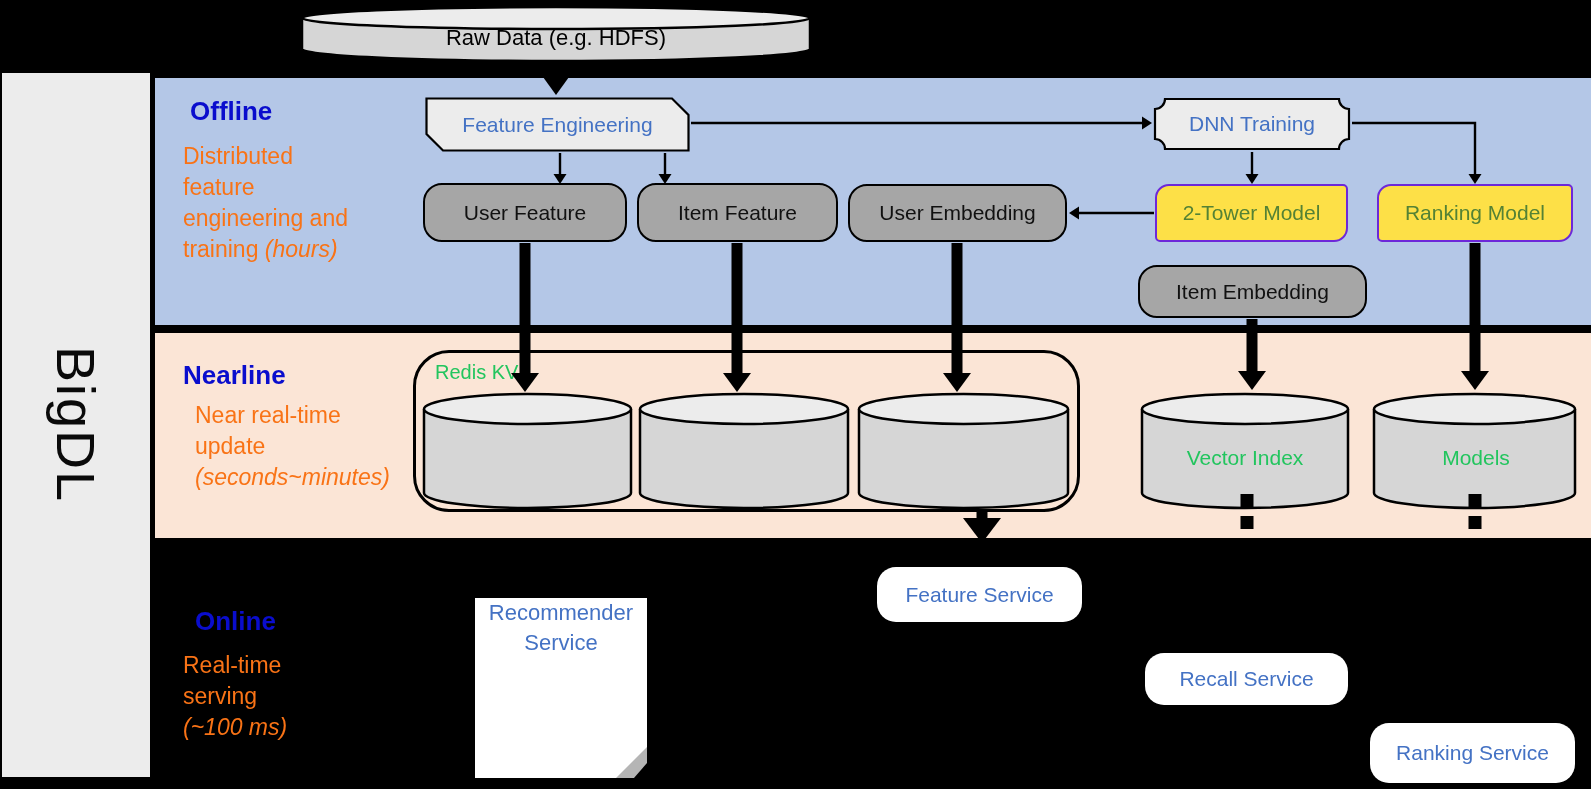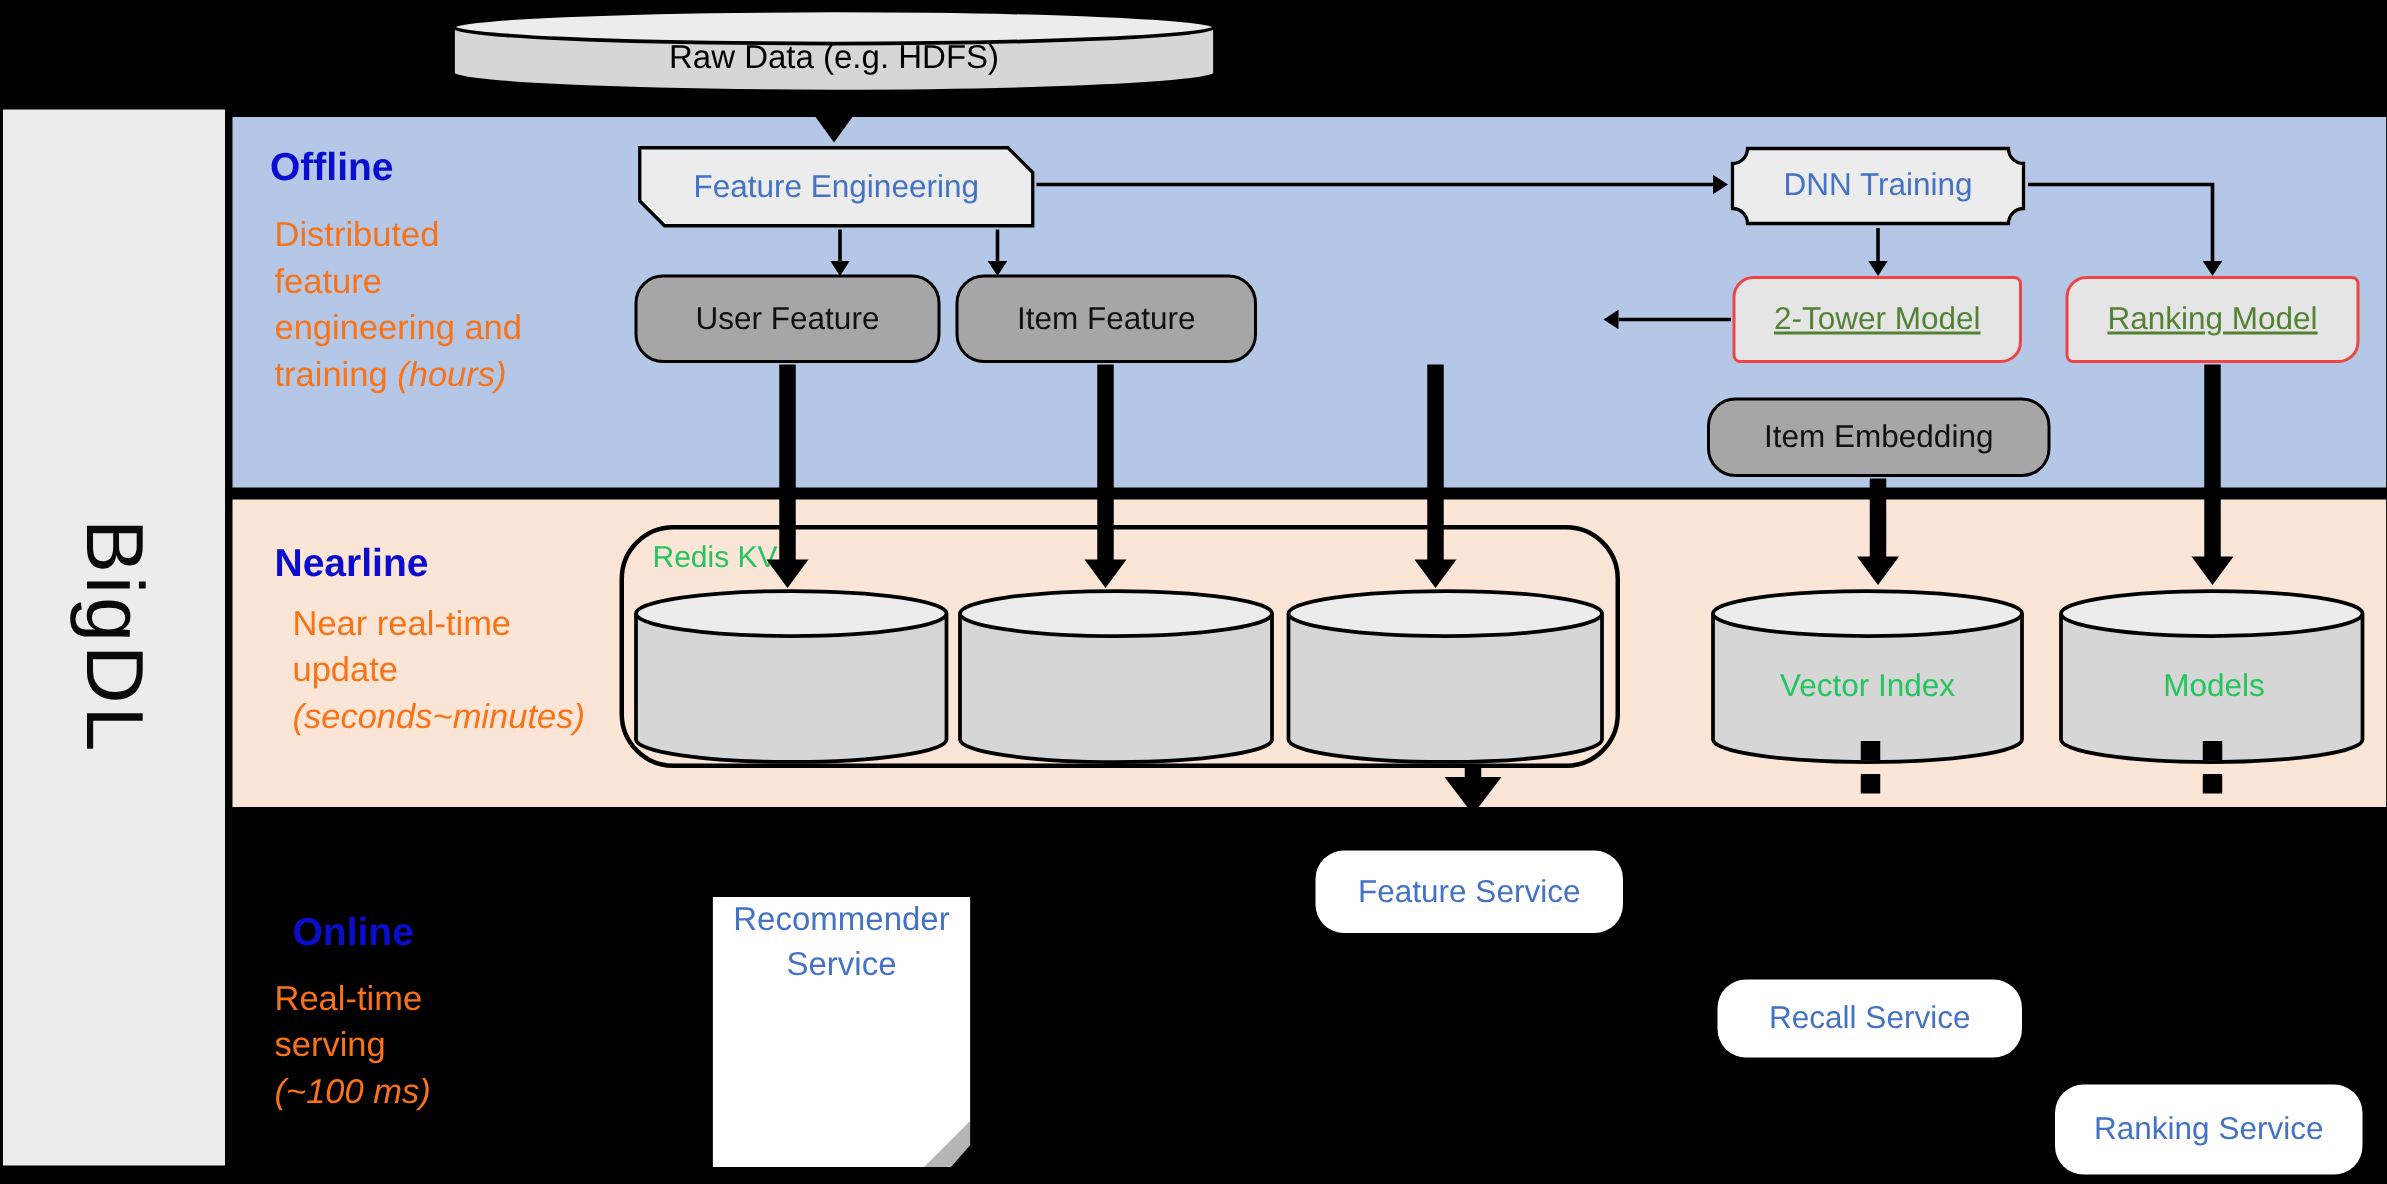--- a/index.html
+++ b/index.html
@@ -24,21 +24,21 @@
   .sec-label{font-size:26px;font-weight:bold;color:#0A0DCD;}
   .sec-desc{font-size:23px;line-height:31px;color:#f97316;}
   .time{font-style:italic;}
   .time.block{display:block;}
   
   .node{display:flex;align-items:center;justify-content:center;text-align:center;box-sizing:border-box;border-radius:19px;}
   .txt-blue{color:#4472C4;}
   .txt-green{color:#548235;}
   .txt-brown{color:#22c55e;}
   .graybox{background:#A6A6A6;border:2.5px solid #000;font-size:21px;color:#111;}
-  .roundbox{background:#e5e5e5;border:2px solid #ef4444;border-radius:14px 5px 14px 5px;font-size:21px;text-decoration:underline;}
+  .roundbox{background:#fde047;border:2px solid #6d28d9;border-radius:14px 5px 14px 5px;font-size:21px;}
   .shape-label{position:absolute;inset:0;display:flex;align-items:center;justify-content:center;font-size:21px;}
   
   .redis{border:3px solid #000;border-radius:36px;background:transparent;}
   .redis-label{font-size:20px;}
   .cyl-label{position:absolute;left:0;right:0;top:0;bottom:0;display:flex;align-items:center;justify-content:center;
     padding-top:14px;font-size:21px;}
   
   .service{background:#fff;font-size:21px;}
   .fold-small{position:absolute;right:0;bottom:0;width:0;height:0;
     border-left:10px solid transparent;border-bottom:10px solid #000;}
@@ -59,21 +59,21 @@
 
 <div class="canvas">
 
   <div class="abs sidebar">
     <span class="brand">BigDL</span>
   </div>
 
   <div class="abs band offline"></div>
   <div class="abs band nearline"></div>
 
-  <div class="abs sec-label" style="left:180px;top:96px;">Offline</div>
+  <div class="abs sec-label" style="left:190px;top:96px;">Offline</div>
   <div class="abs sec-desc" style="left:183px;top:141px;width:250px;">
     <span>Distributed<br>feature<br>engineering and<br>training</span>
     <span class="time">(hours)</span>
   </div>
 
   <div class="abs sec-label" style="left:183px;top:360px;">Nearline</div>
   <div class="abs sec-desc" style="left:195px;top:400px;width:260px;">
     <span>Near real-time<br>update</span>
     <span class="time block">(seconds~minutes)</span>
   </div>
@@ -101,20 +101,21 @@
 
   <div class="abs shape" style="left:425px;top:97px;width:265px;height:55px;">
     <svg width="265" height="55" viewBox="0 0 265 55">
       <path d="M1.5,1.5 H247 L263.5,18 V53.5 H18 L1.5,37 Z" fill="#ECECEC" stroke="#000" stroke-width="2.2"></path>
     </svg>
     <span class="shape-label txt-blue">Feature Engineering</span>
   </div>
 
   <div class="abs shape node graybox" style="left:423px;top:183px;width:204px;height:59px;">User Feature</div>
   <div class="abs shape node graybox" style="left:637px;top:183px;width:201px;height:59px;">Item Feature</div>
+  <div class="abs shape node graybox" style="left:848px;top:184px;width:219px;height:58px;">User Embedding</div>
   <div class="abs shape node graybox" style="left:1138px;top:265px;width:229px;height:53px;">Item Embedding</div>
 
   <div class="abs shape node roundbox txt-green" style="left:1155px;top:184px;width:193px;height:58px;">2-Tower Model</div>
   <div class="abs shape node roundbox txt-green" style="left:1377px;top:184px;width:196px;height:58px;">Ranking Model</div>
 
   <div class="abs shape redis" style="left:413px;top:350px;width:661px;height:156px;">
     <span class="abs redis-label txt-brown" style="left:19px;top:8px;">Redis KV</span>
   </div>
 
   <div class="abs shape" style="left:422px;top:392px;width:211px;height:118px;">

